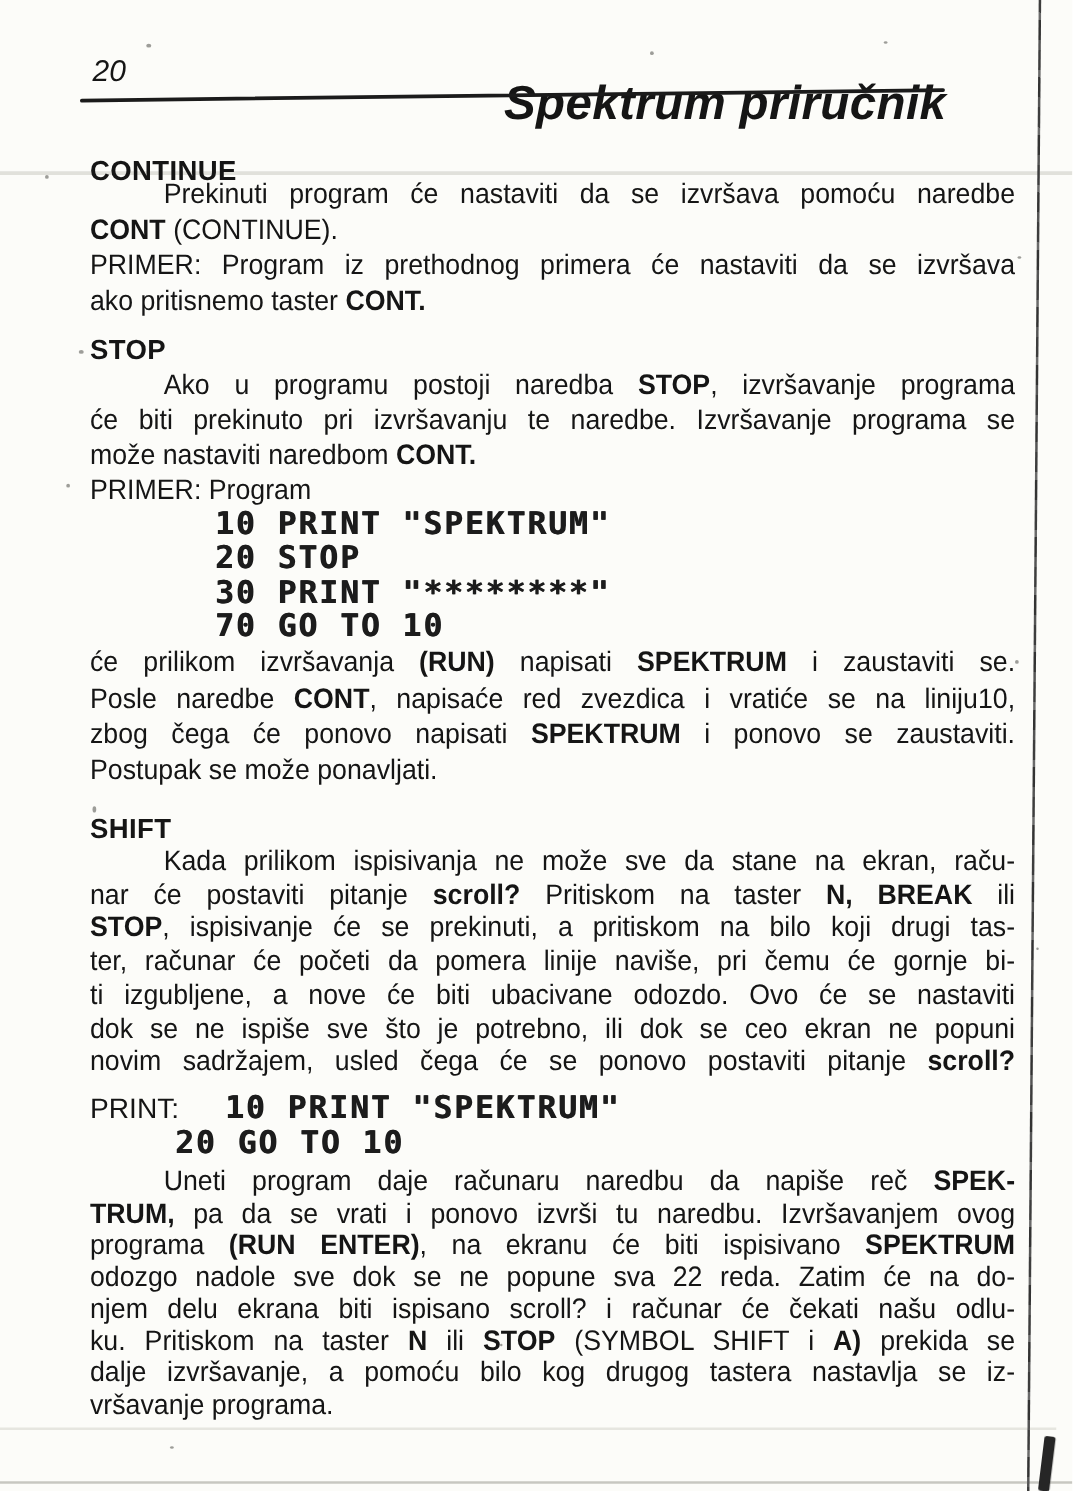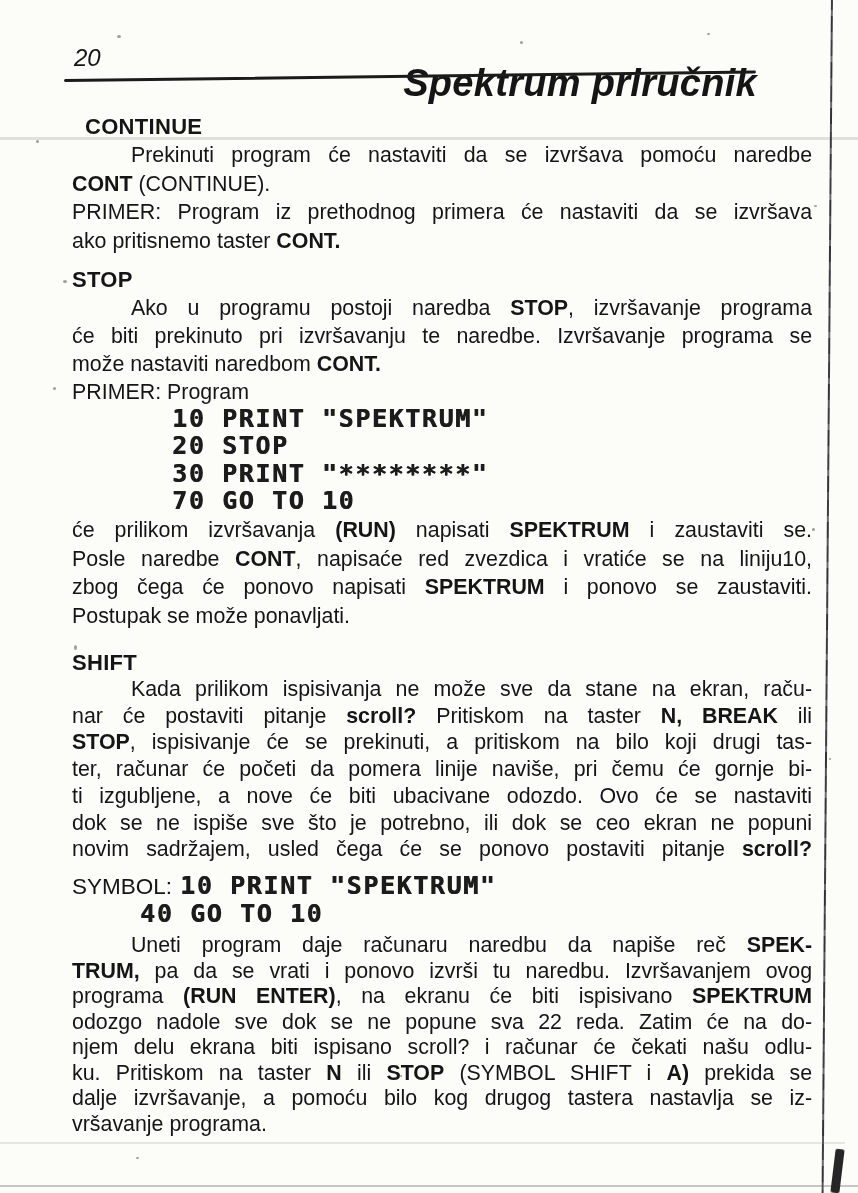--- a/index.html
+++ b/index.html
@@ -57,21 +57,21 @@
   <div class="dot" style="left:814px;top:205px;width:3px;height:2px"></div>
   <div class="dot" style="left:63px;top:280px;width:4px;height:3px"></div>
   <div class="dot" style="left:53px;top:387px;width:3px;height:3px"></div>
   <div class="dot" style="left:812px;top:528px;width:3px;height:3px"></div>
   <div class="dot" style="left:74px;top:645px;width:3px;height:5px"></div>
   <div class="dot" style="left:829px;top:758px;width:2px;height:2px"></div>
   <div class="dot" style="left:400px;top:1075px;width:2px;height:2px"></div>
   <div class="dot" style="left:136px;top:1157px;width:3px;height:2px"></div>
 
   <main id="doc">
-      <div class="sec-heading" style="left: 72px; top: 114px; margin-left: 13px;">CONTINUE</div>
+      <div class="sec-heading" style="left: 72px; top: 124px;">CONTINUE</div>
       <div class="tblock" style="top: 142px;">
         <div class="line j in" style="top: 0px;"><span>Prekinuti program će nastaviti da se izvršava pomoću naredbe</span></div>
         <div class="line" style="top: 29px;"><span class="b">CONT</span><span> (CONTINUE).</span></div>
         <div class="line j" style="top: 57px;"><span>PRIMER: Program iz prethodnog primera će nastaviti da se izvršava</span></div>
         <div class="line" style="top: 86px;"><span>ako pritisnemo taster </span><span class="b">CONT.</span></div>
       </div>
       <div class="sec-heading" style="left: 72px; top: 267px;">STOP</div>
       <div class="tblock" style="top: 295px;">
         <div class="line j in" style="top: 0px;"><span>Ako u programu postoji naredba </span><span class="b">STOP</span><span>, izvršavanje programa</span></div>
         <div class="line j" style="top: 28px;"><span>će biti prekinuto pri izvršavanju te naredbe. Izvršavanje programa se</span></div>
@@ -94,23 +94,23 @@
       <div class="tblock" style="top: 676px;">
         <div class="line j in" style="top: 0px;"><span>Kada prilikom ispisivanja ne može sve da stane na ekran, raču-</span></div>
         <div class="line j" style="top: 27px;"><span>nar će postaviti pitanje </span><span class="b">scroll?</span><span> Pritiskom na taster </span><span class="b">N, BREAK</span><span> ili</span></div>
         <div class="line j" style="top: 53px;"><span class="b">STOP</span><span>, ispisivanje će se prekinuti, a pritiskom na bilo koji drugi tas-</span></div>
         <div class="line j" style="top: 80px;"><span>ter, računar će početi da pomera linije naviše, pri čemu će gornje bi-</span></div>
         <div class="line j" style="top: 107px;"><span>ti izgubljene, a nove će biti ubacivane odozdo. Ovo će se nastaviti</span></div>
         <div class="line j" style="top: 134px;"><span>dok se ne ispiše sve što je potrebno, ili dok se ceo ekran ne popuni</span></div>
         <div class="line j" style="top: 160px;"><span>novim sadržajem, usled čega će se ponovo postaviti pitanje </span><span class="b">scroll?</span></div>
       </div>
       <div class="tblock" style="top: 871px;">
-        <span class="primer-label">SYMBOL:</span>
+        <span class="primer-label">PRINT:</span>
         <div class="code-line" style="top: 0px; left: 108px;">10 PRINT "SPEKTRUM"</div>
-        <div class="code-line" style="top: 28px; left: 68px;">40 GO TO 10</div>
+        <div class="code-line" style="top: 28px; left: 68px;">20 GO TO 10</div>
       </div>
       <div class="tblock" style="top: 932px;">
         <div class="line j in" style="top: 0px;"><span>Uneti program daje računaru naredbu da napiše reč </span><span class="b">SPEK-</span></div>
         <div class="line j" style="top: 26px;"><span class="b">TRUM,</span><span> pa da se vrati i ponovo izvrši tu naredbu. Izvršavanjem ovog</span></div>
         <div class="line j" style="top: 51px;"><span>programa </span><span class="b">(RUN ENTER)</span><span>, na ekranu će biti ispisivano </span><span class="b">SPEKTRUM</span></div>
         <div class="line j" style="top: 77px;"><span>odozgo nadole sve dok se ne popune sva 22 reda. Zatim će na do-</span></div>
         <div class="line j" style="top: 102px;"><span>njem delu ekrana biti ispisano scroll? i računar će čekati našu odlu-</span></div>
         <div class="line j" style="top: 128px;"><span>ku. Pritiskom na taster </span><span class="b">N</span><span> ili </span><span class="b">STOP</span><span> (SYMBOL SHIFT i </span><span class="b">A)</span><span> prekida se</span></div>
         <div class="line j" style="top: 153px;"><span>dalje izvršavanje, a pomoću bilo kog drugog tastera nastavlja se iz-</span></div>
         <div class="line" style="top: 179px;"><span>vršavanje programa.</span></div>

